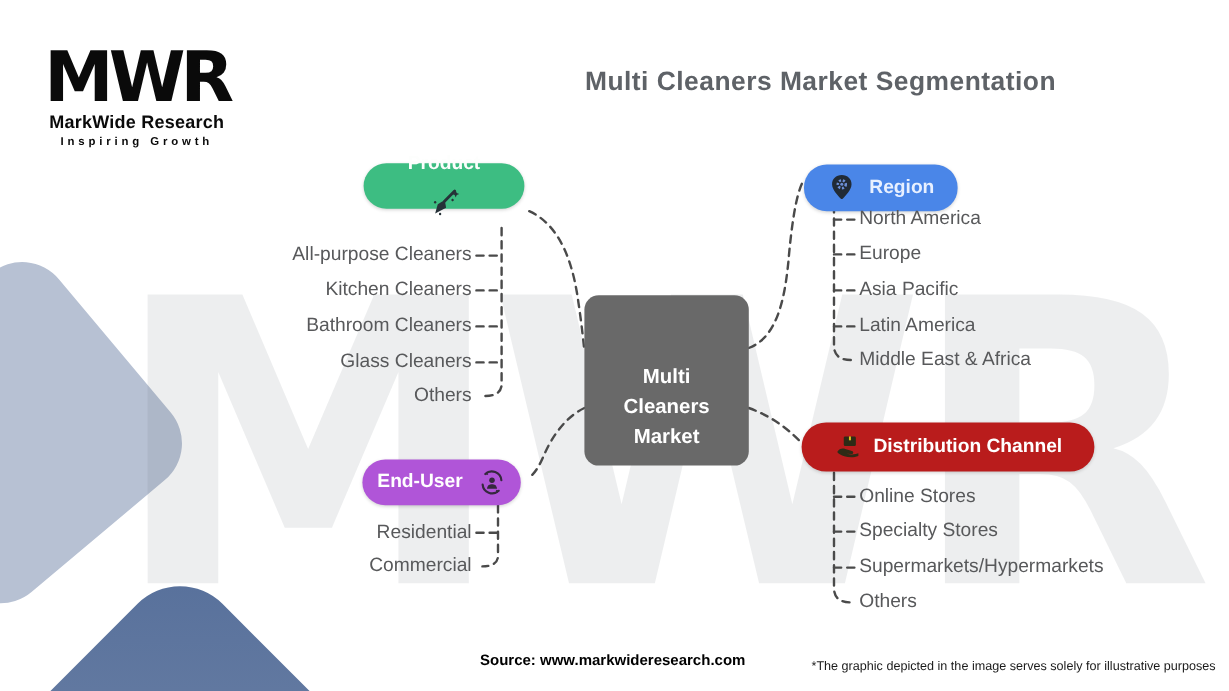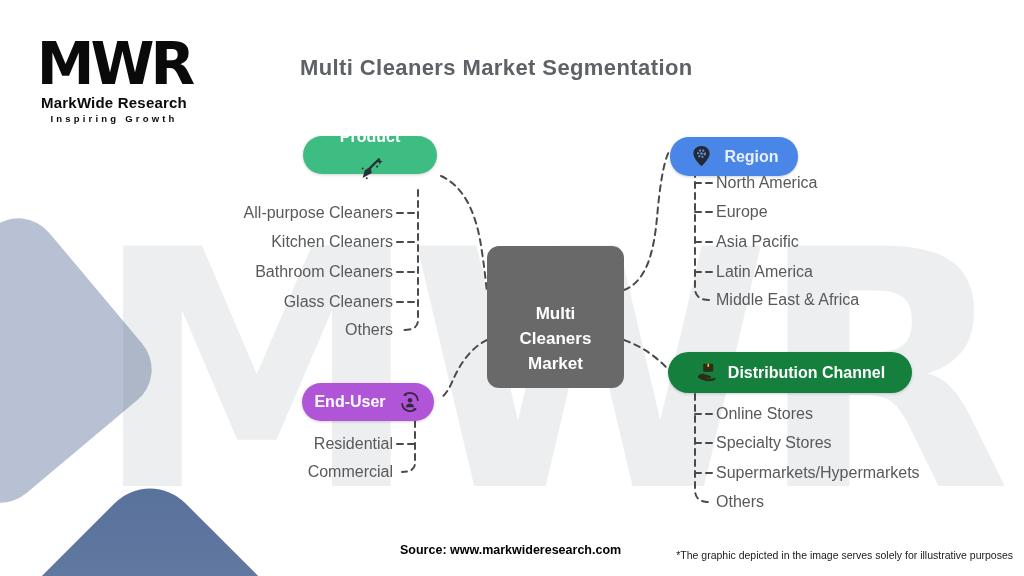--- a/index.html
+++ b/index.html
@@ -18,32 +18,32 @@
   
   svg.connectors{position:absolute;z-index:3;left:0;top:0;}
   .connectors path{fill:none;stroke:#4a4a4a;stroke-width:2;stroke-dasharray:6 5;stroke-linecap:round;}
   
   .logo{position:absolute;z-index:4;left:34px;top:36px;width:160px;color:#0a0a0a;text-align:center;}
   .logo .mark{font-family:"DejaVu Sans",sans-serif;font-weight:900;font-size:58px;line-height:56px;
               letter-spacing:-4px;}
   .logo .name{font-size:15px;font-weight:bold;letter-spacing:0.2px;margin-top:2px;}
   .logo .tagline{font-size:9.5px;font-weight:bold;letter-spacing:3.2px;margin-top:2px;}
   
-  .title{position:absolute;z-index:4;left:300px;top:55px;width:580px;text-align:left;
+  .title{position:absolute;z-index:4;left:300px;top:55px;width:580px;text-align:right;
          font-size:22px;font-weight:600;letter-spacing:0.4px;color:#5E6267;}
   
   .cat{position:absolute;z-index:4;display:flex;align-items:center;justify-content:center;gap:10px;
        border-radius:19px;box-shadow:0 1px 3px rgba(0,0,0,0.18);}
   .cat .label{font-size:16px;font-weight:bold;color:#ffffff;white-space:nowrap;}
   .cat.product{left:303px;top:136px;width:134px;height:38px;background:#3DBD82;flex-direction:column;}
   .cat.product .label{color:#fdfefd;}
   .cat.enduser{left:302px;top:383px;width:132px;height:38px;background:#B055D8;gap:12px;}
   .cat.region{left:670px;top:137px;width:128px;height:39px;background:#4A86E8;}
   .cat.region .label{color:#E8F0FF;}
-  .cat.dist{left:668px;top:352px;width:244px;height:41px;background:#15803d;border-radius:21px;}
+  .cat.dist{left:668px;top:352px;width:244px;height:41px;background:#b91c1c;border-radius:21px;}
   
   .center-node{position:absolute;z-index:4;left:487px;top:246px;width:137px;height:142px;
                background:#696969;border-radius:12px;color:#fff;text-align:center;
                font-size:17px;font-weight:bold;line-height:25px;box-sizing:border-box;padding-top:55px;}
   
   .item{position:absolute;z-index:4;height:20px;line-height:20px;font-size:16px;color:#58595B;
         white-space:nowrap;}
   .item.left{right:631px;text-align:left;}
   .item.right{left:716px;text-align:left;}
   

